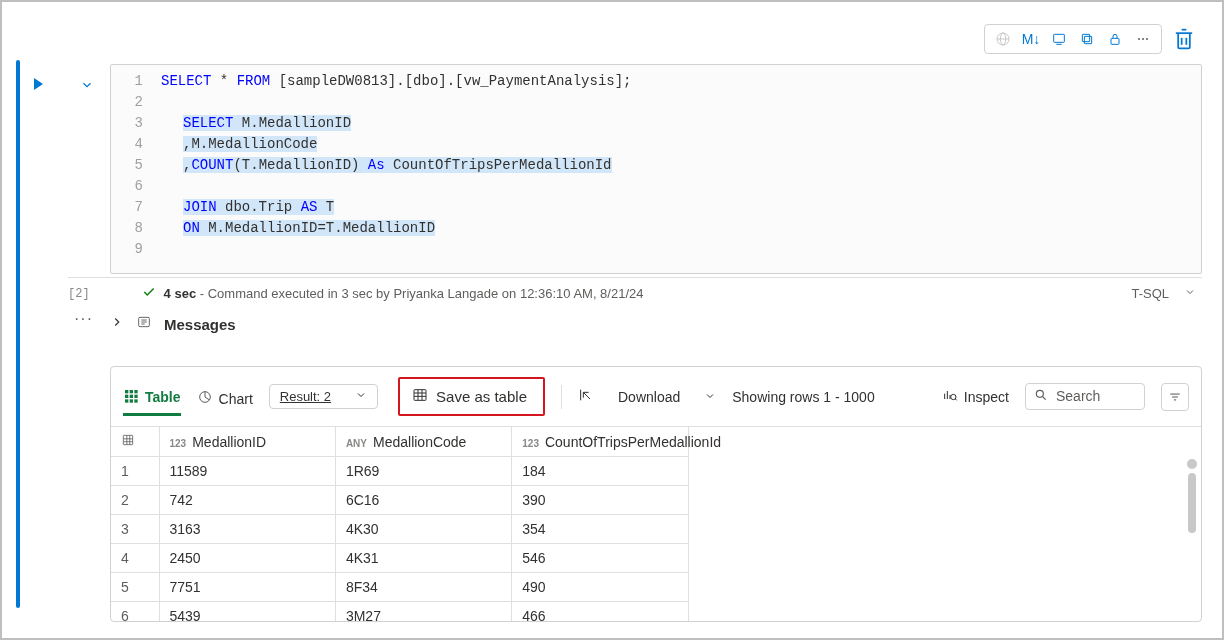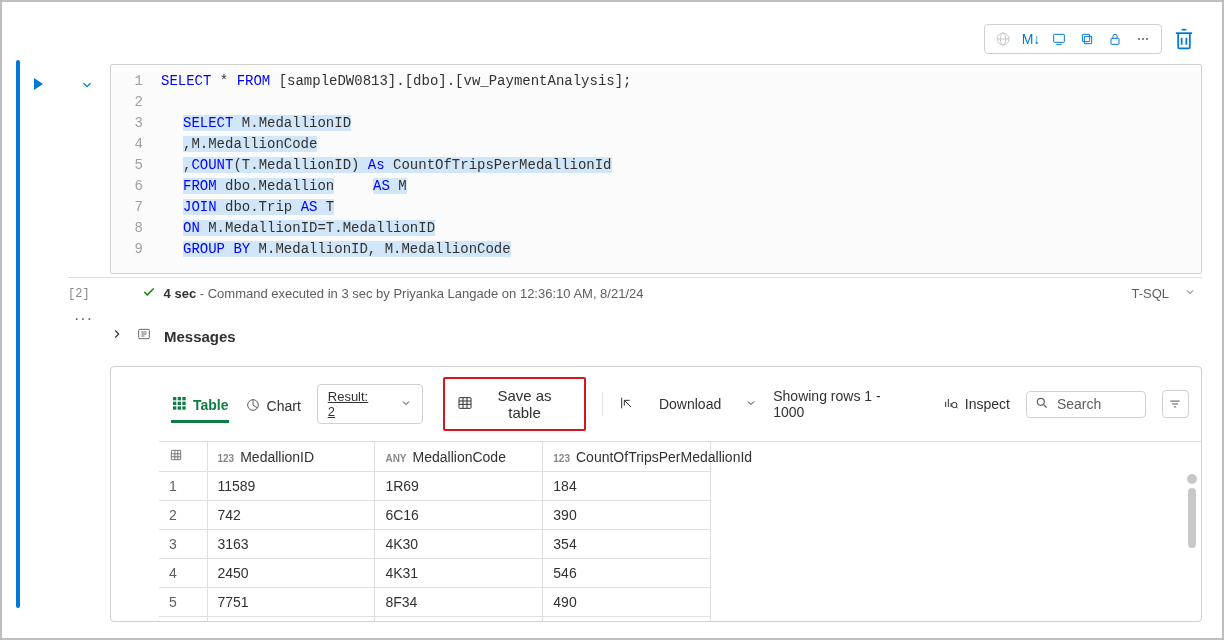--- a/index.html
+++ b/index.html
@@ -141,21 +141,21 @@
     top: 308px;
     color: var(--text-muted);
     font-size: 16px;
     letter-spacing: 1px;
     writing-mode: horizontal-tb;
   }
   
   .messages-row {
     position: absolute;
     left: 108px;
-    top: 324px;
+    top: 312px;
     right: 20px;
     display: flex;
     align-items: center;
     gap: 12px;
   }
   .expand-caret {
     font-size: 16px;
     color: var(--text);
     cursor: pointer;
     transform: rotate(0deg);
@@ -167,21 +167,20 @@
     position: absolute;
     left: 108px;
     top: 364px;
     right: 20px;
     bottom: 16px;
     border: 1px solid var(--border);
     border-radius: 4px;
     background: #fff;
     display: flex;
     flex-direction: column;
-    padding-left: 48px;
   }
   .results-toolbar {
     display: flex;
     align-items: center;
     padding: 10px 12px;
     border-bottom: 1px solid var(--border-light);
     gap: 16px;
     font-size: 14px;
   }
   .tab-item { display:flex; align-items:center; gap:6px; cursor:pointer; padding-bottom:6px; margin-bottom:-10px; }
@@ -316,33 +315,31 @@
     <div class="code-line">
         <span class="gutter">4</span>
         <span class="code-content"><span class="sel">,M.MedallionCode</span></span>
       </div>
     <div class="code-line">
         <span class="gutter">5</span>
         <span class="code-content"><span class="sel">,<span class="kw">COUNT</span>(T.MedallionID) <span class="kw">As</span> CountOfTripsPerMedallionId</span></span>
       </div>
     <div class="code-line">
         <span class="gutter">6</span>
-        <span class="code-content"><span class="sel"><span class="kw">FROM</span> dbo.Medallion</span>  <span class="sel"><span class="kw">AS</span> M</span></span>
       </div>
     <div class="code-line">
         <span class="gutter">7</span>
         <span class="code-content"><span class="sel"><span class="kw">JOIN</span> dbo.Trip <span class="kw">AS</span> T</span></span>
       </div>
     <div class="code-line">
         <span class="gutter">8</span>
         <span class="code-content"><span class="sel"><span class="kw">ON</span> M.MedallionID=T.MedallionID</span></span>
       </div>
     <div class="code-line">
         <span class="gutter">9</span>
-        <span class="code-content"><span class="sel"><span class="kw">GROUP BY</span> M.MedallionID, M.MedallionCode</span></span>
       </div>
   </div>
 
   <div class="status-row">
     <span class="exec-badge">[2]</span>
     <span class="check">
       <svg width="14" height="14" viewBox="0 0 24 24" fill="none" stroke="currentColor" stroke-width="2.5">
           <polyline points="4 12 9 17 20 6"></polyline>
         </svg>
     </span>

